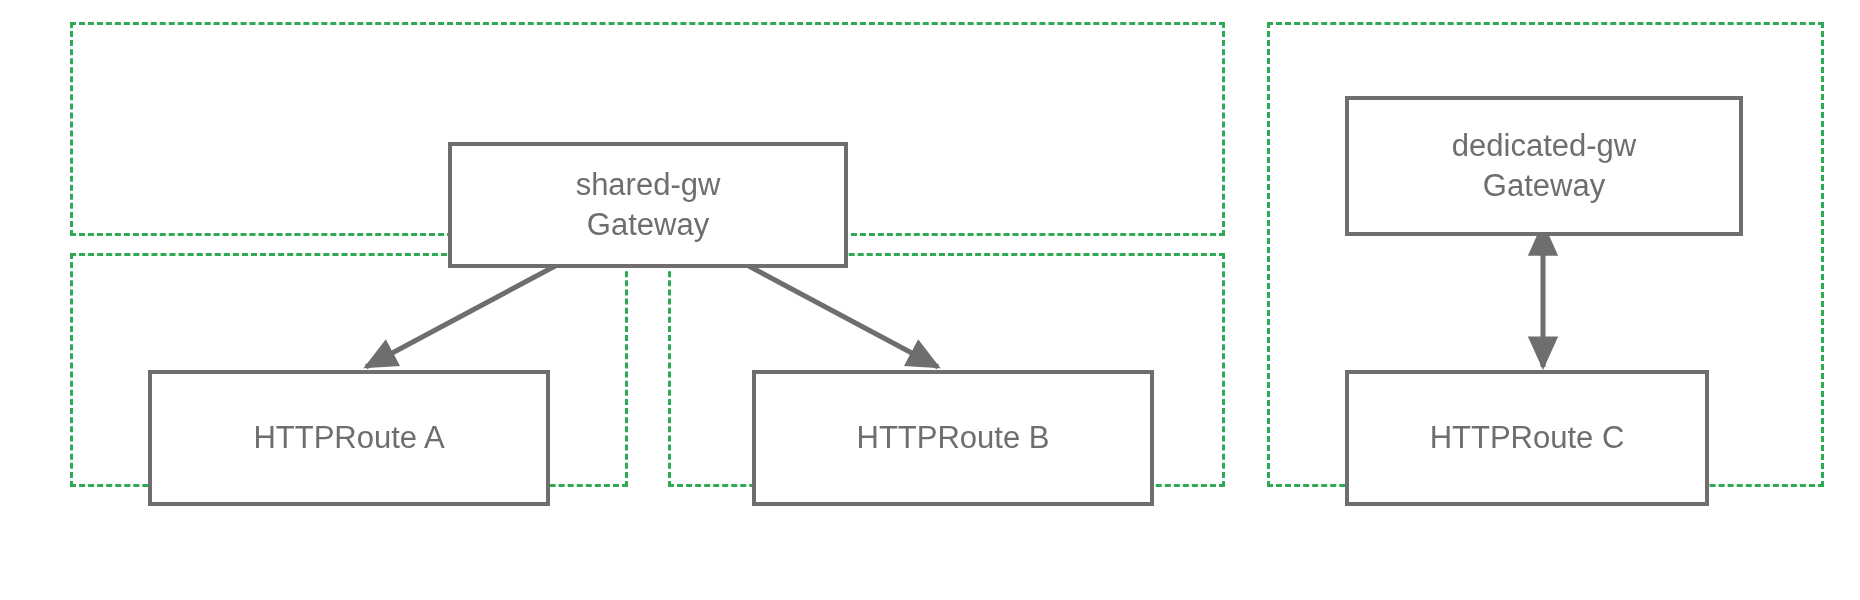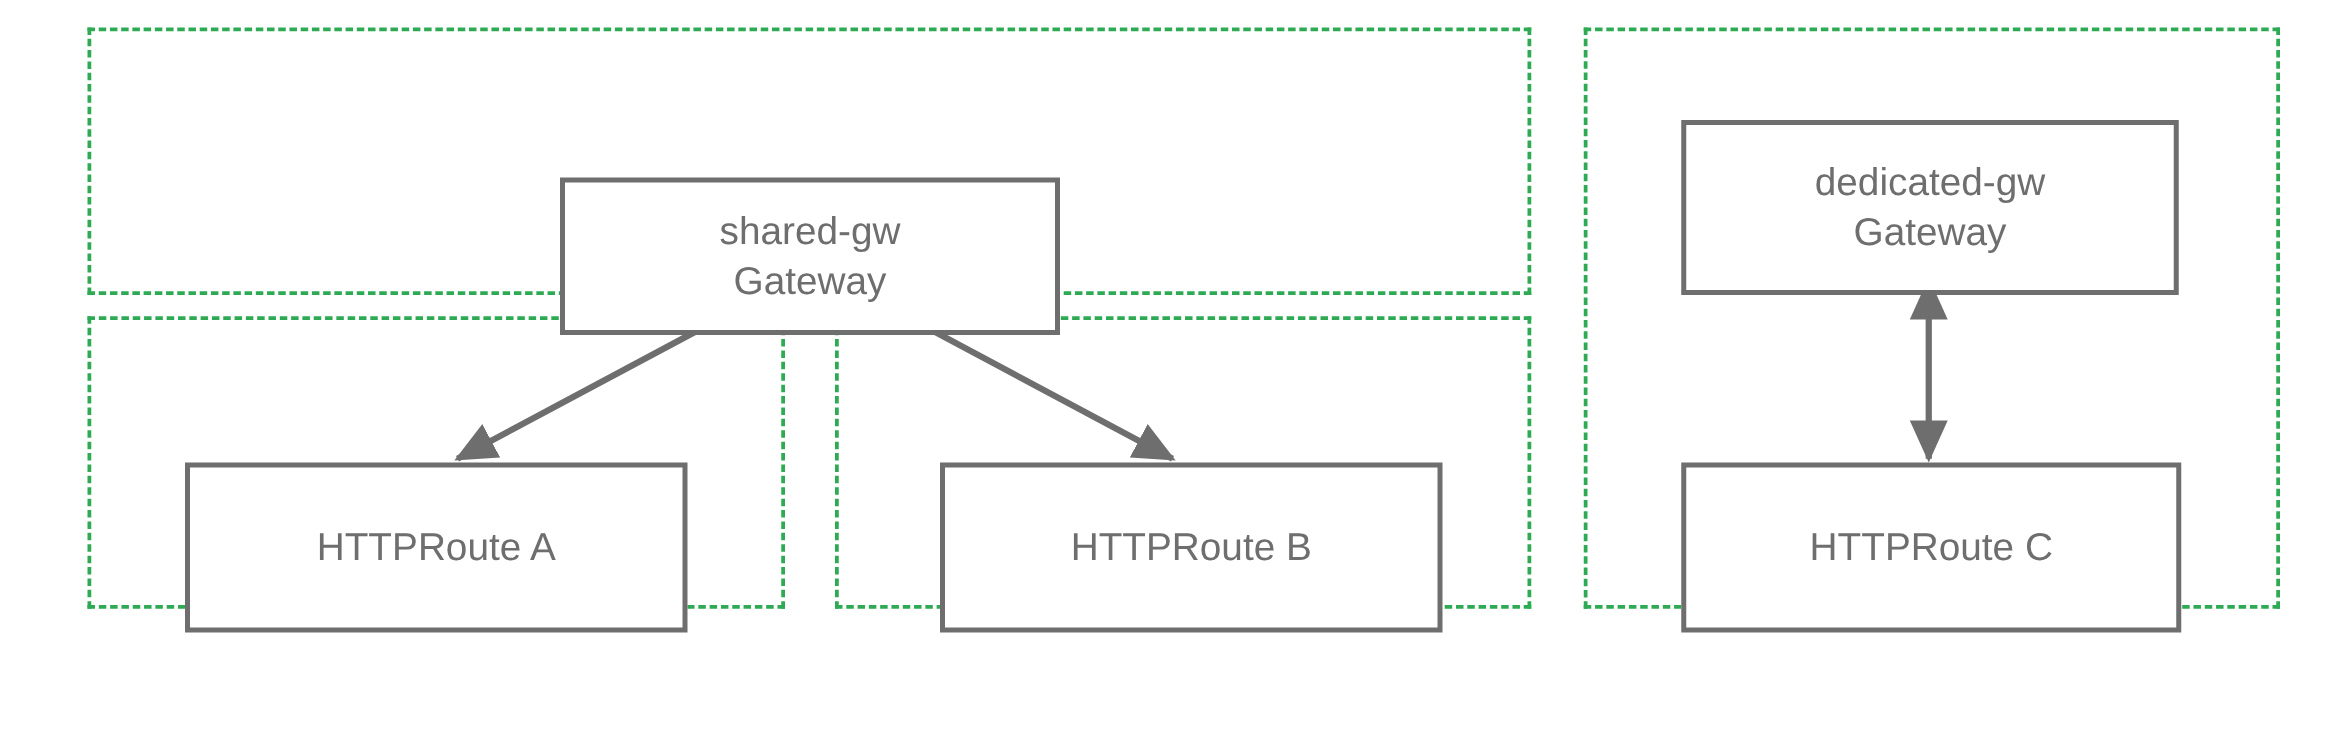--- a/index.html
+++ b/index.html
@@ -127,17 +127,17 @@
   </div>
 
   <div class="res-box" style="left:148px; top:370px; width:402px; height:136px;">
     <span class="res-text">HTTPRoute A</span>
   </div>
 
   <div class="res-box" style="left:752px; top:370px; width:402px; height:136px;">
     <span class="res-text">HTTPRoute B</span>
   </div>
 
-  <div class="res-box" style="left:1345px; top:370px; width:400px; height:136px;">
+  <div class="res-box" style="left:1345px; top:370px; width:364px; height:136px;">
     <span class="res-text">HTTPRoute C</span>
   </div>
 
 </div>
 
 </body></html>

